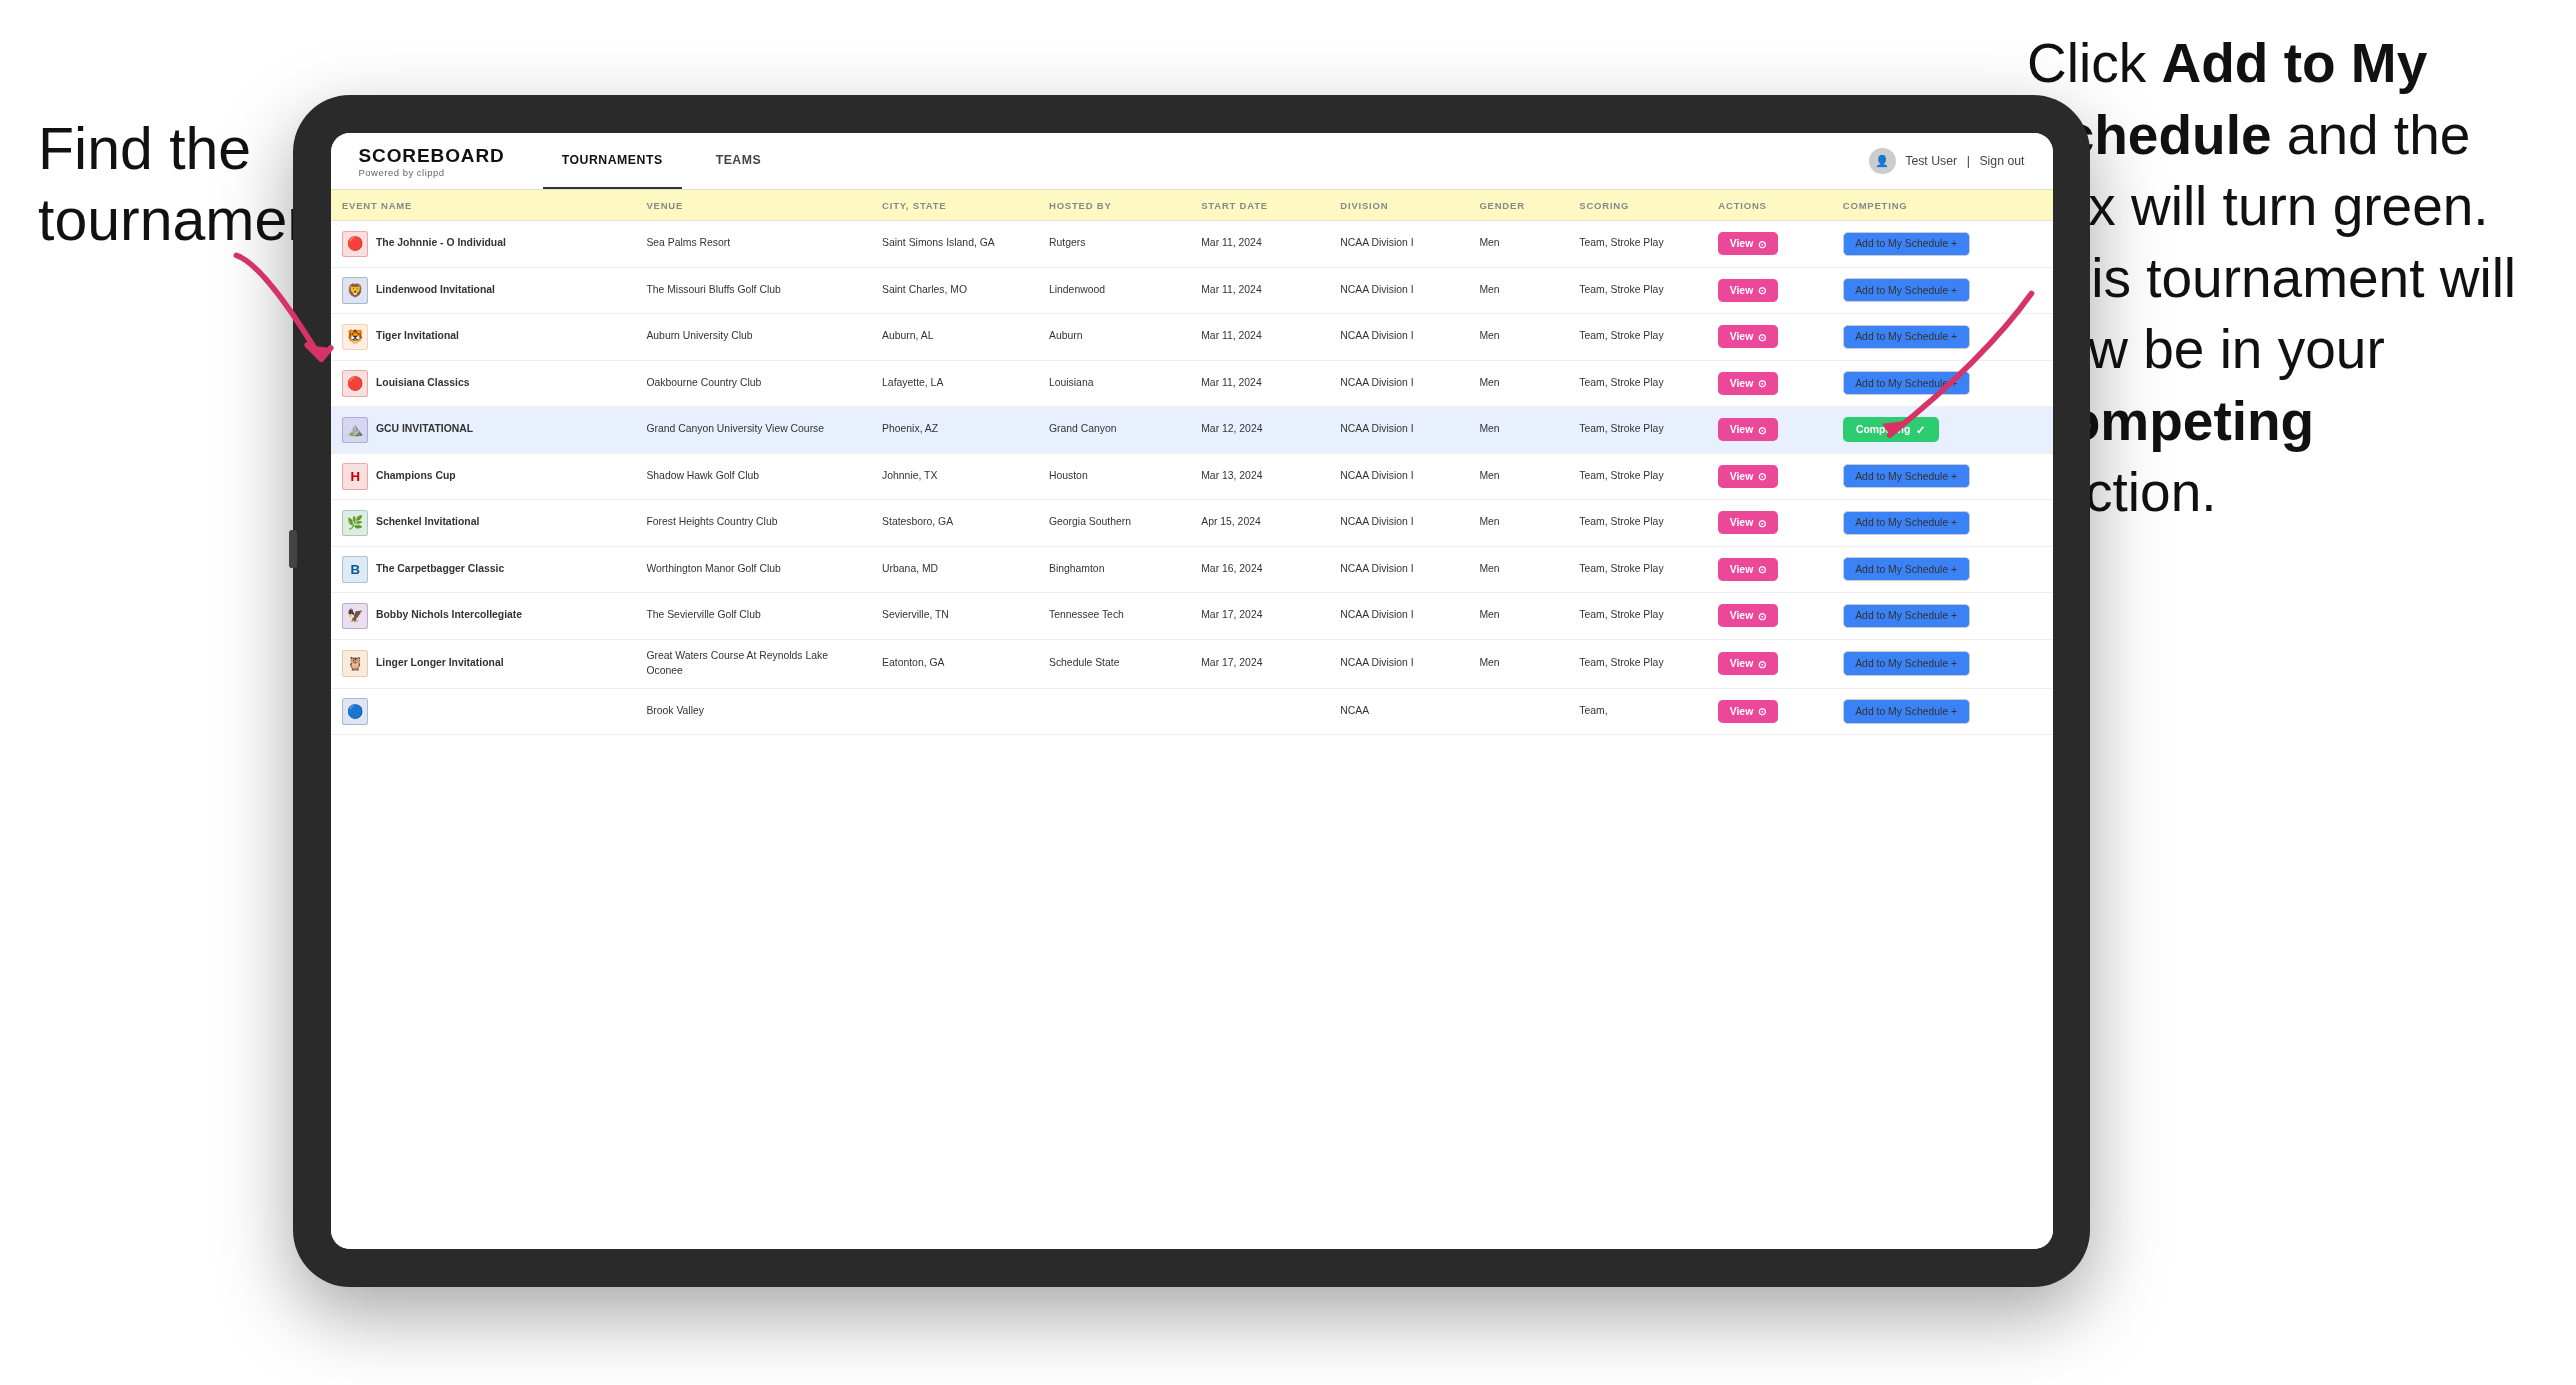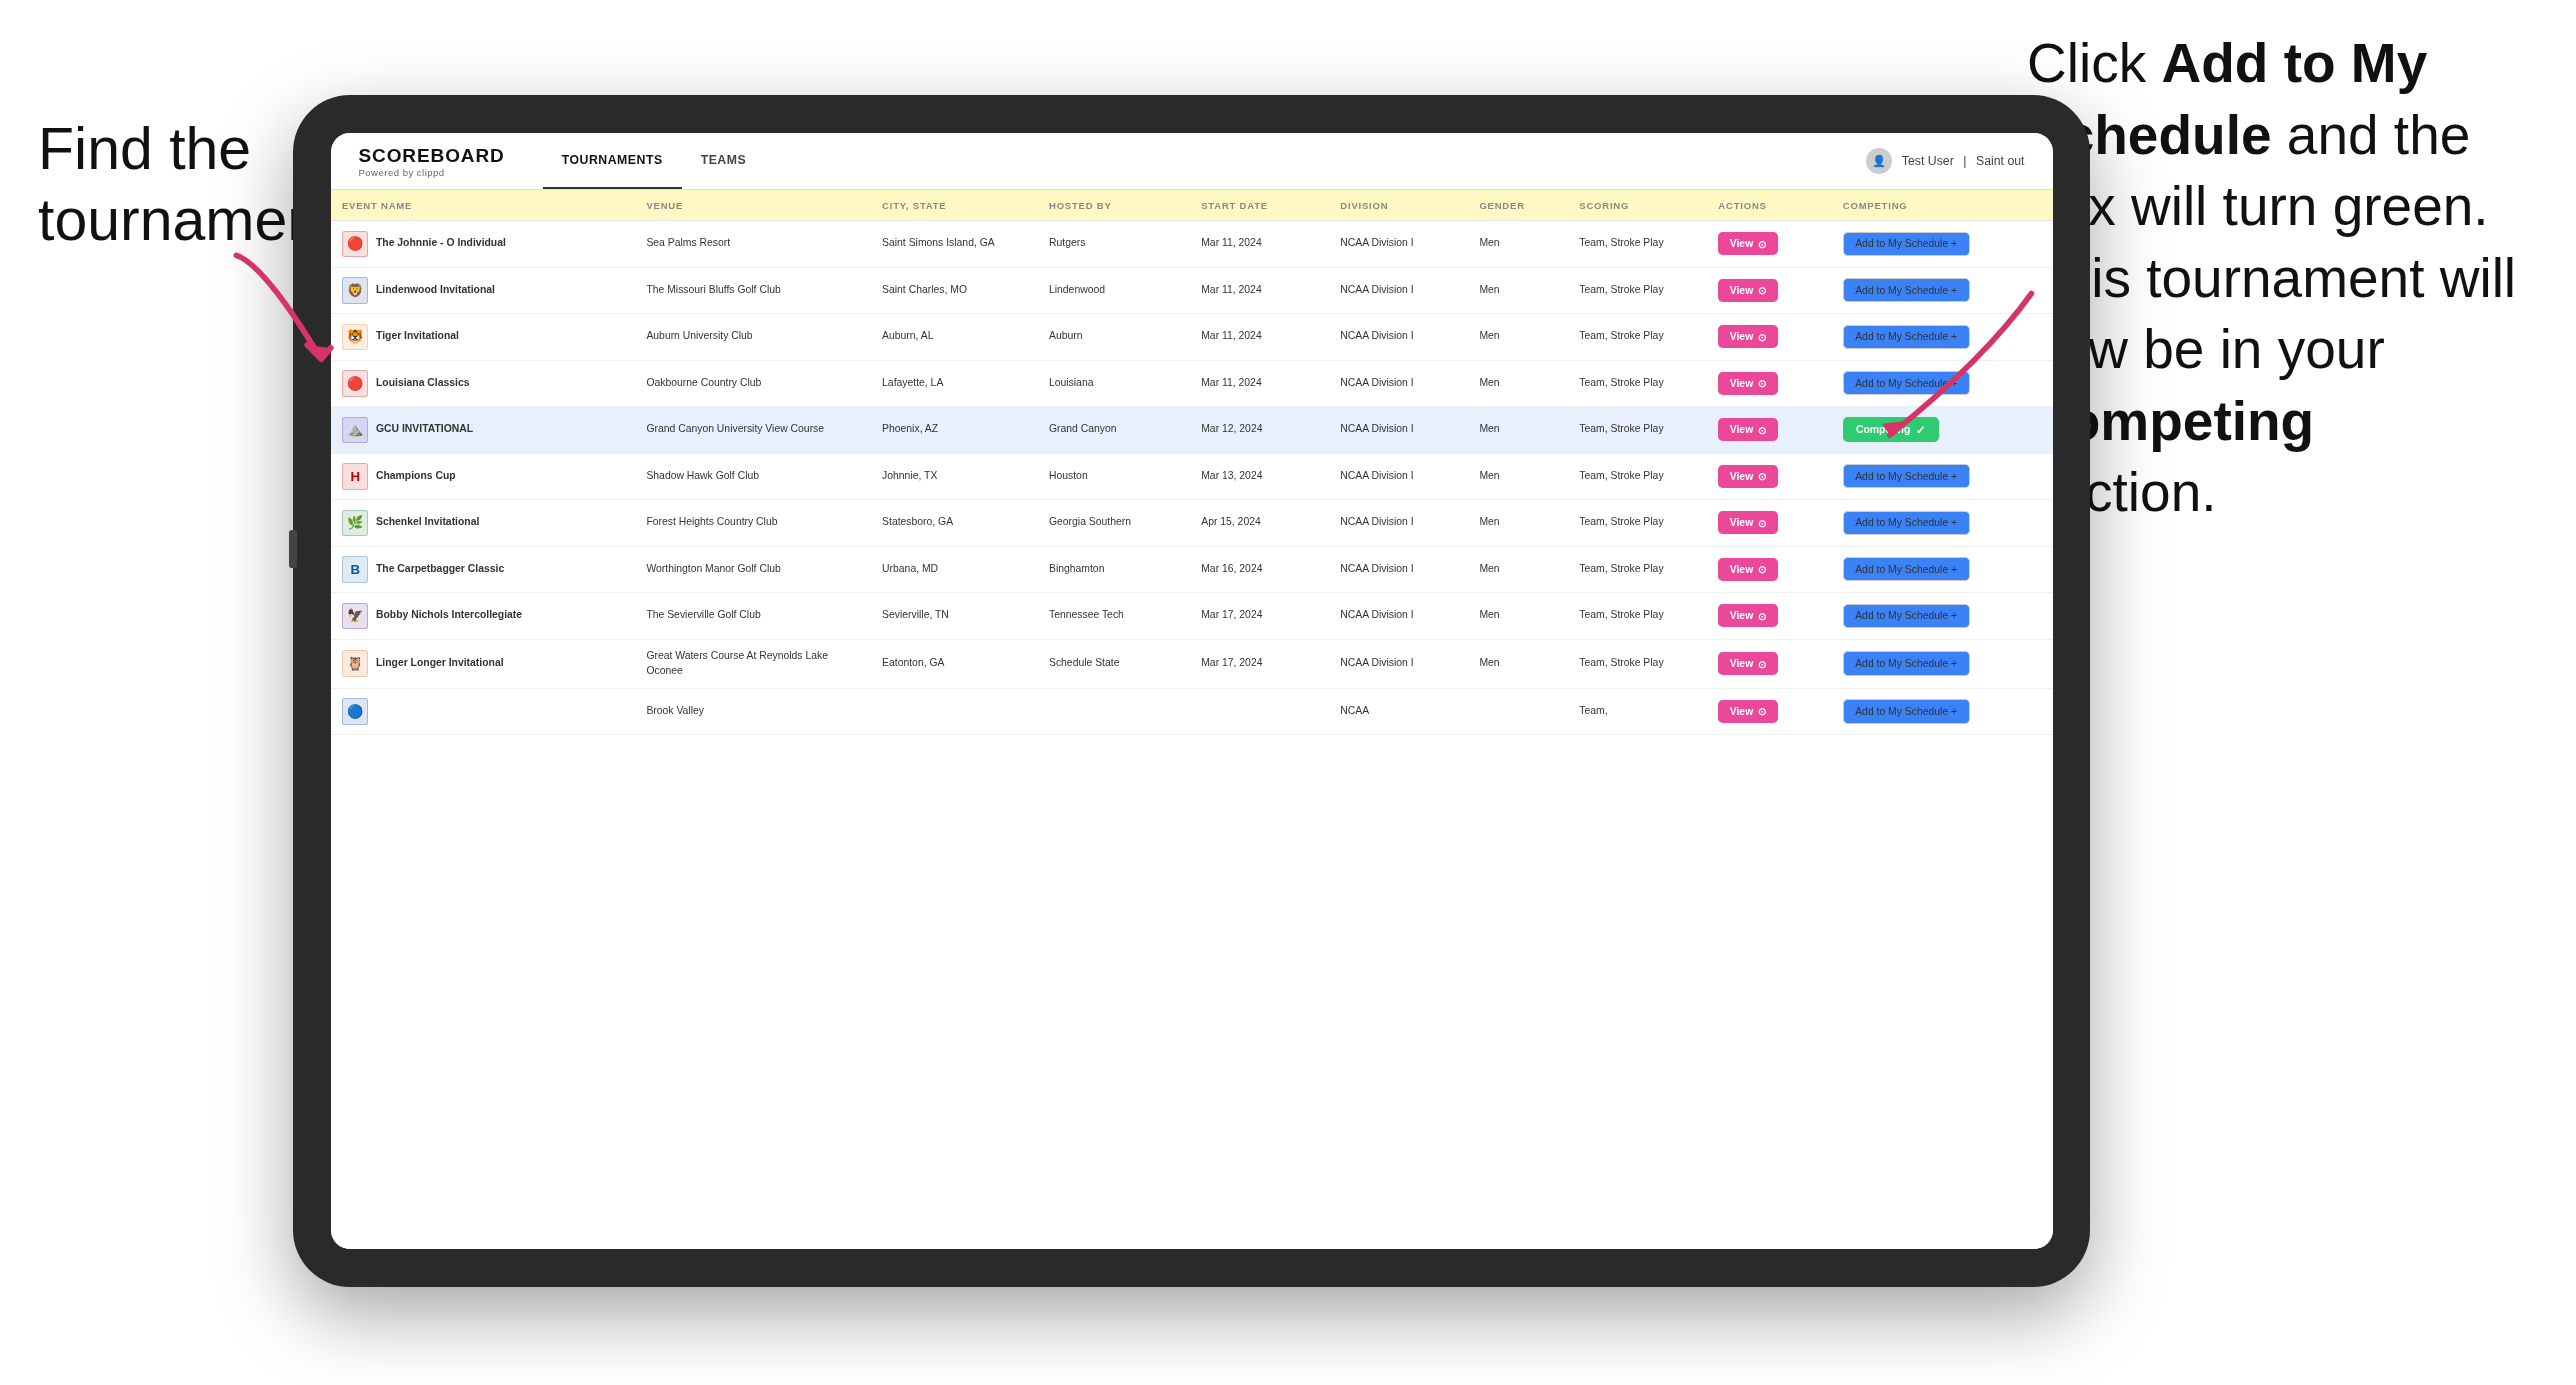--- a/index.html
+++ b/index.html
@@ -85,21 +85,21 @@
       letter-spacing: 0.9px;
     }
     .logo-subtitle {
       font-size: 9.5px;
       color: #666;
       letter-spacing: 0.5px;
     }
 
     .nav-tabs {
       display: flex;
-      gap: 0;
+      gap: 15px;
       height: 100%;
       align-items: flex-end;
     }
 
     .nav-tab {
       padding: 0 19px;
       height: 100%;
       display: flex;
       align-items: center;
       font-size: 12.3px;
@@ -322,21 +322,21 @@
 
       <nav class="nav-tabs">
         <div class="nav-tab active">TOURNAMENTS</div>
         <div class="nav-tab">TEAMS</div>
       </nav>
 
       <div class="header-right">
         <div class="user-avatar">👤</div>
         <span>Test User</span>
         <span>|</span>
-        <a style="color:#444; text-decoration:none; font-size:12.3px; cursor:pointer;">Saint out</a>
+        <a style="color:#444; text-decoration:none; font-size:12.3px; cursor:pointer;">Sign out</a>
       </div>
     </div>
 
     <div class="table-container">
       <table>
         <thead>
           <tr>
             <th class="col-event">EVENT NAME</th>
             <th class="col-venue">VENUE</th>
             <th class="col-city">CITY, STATE</th>

